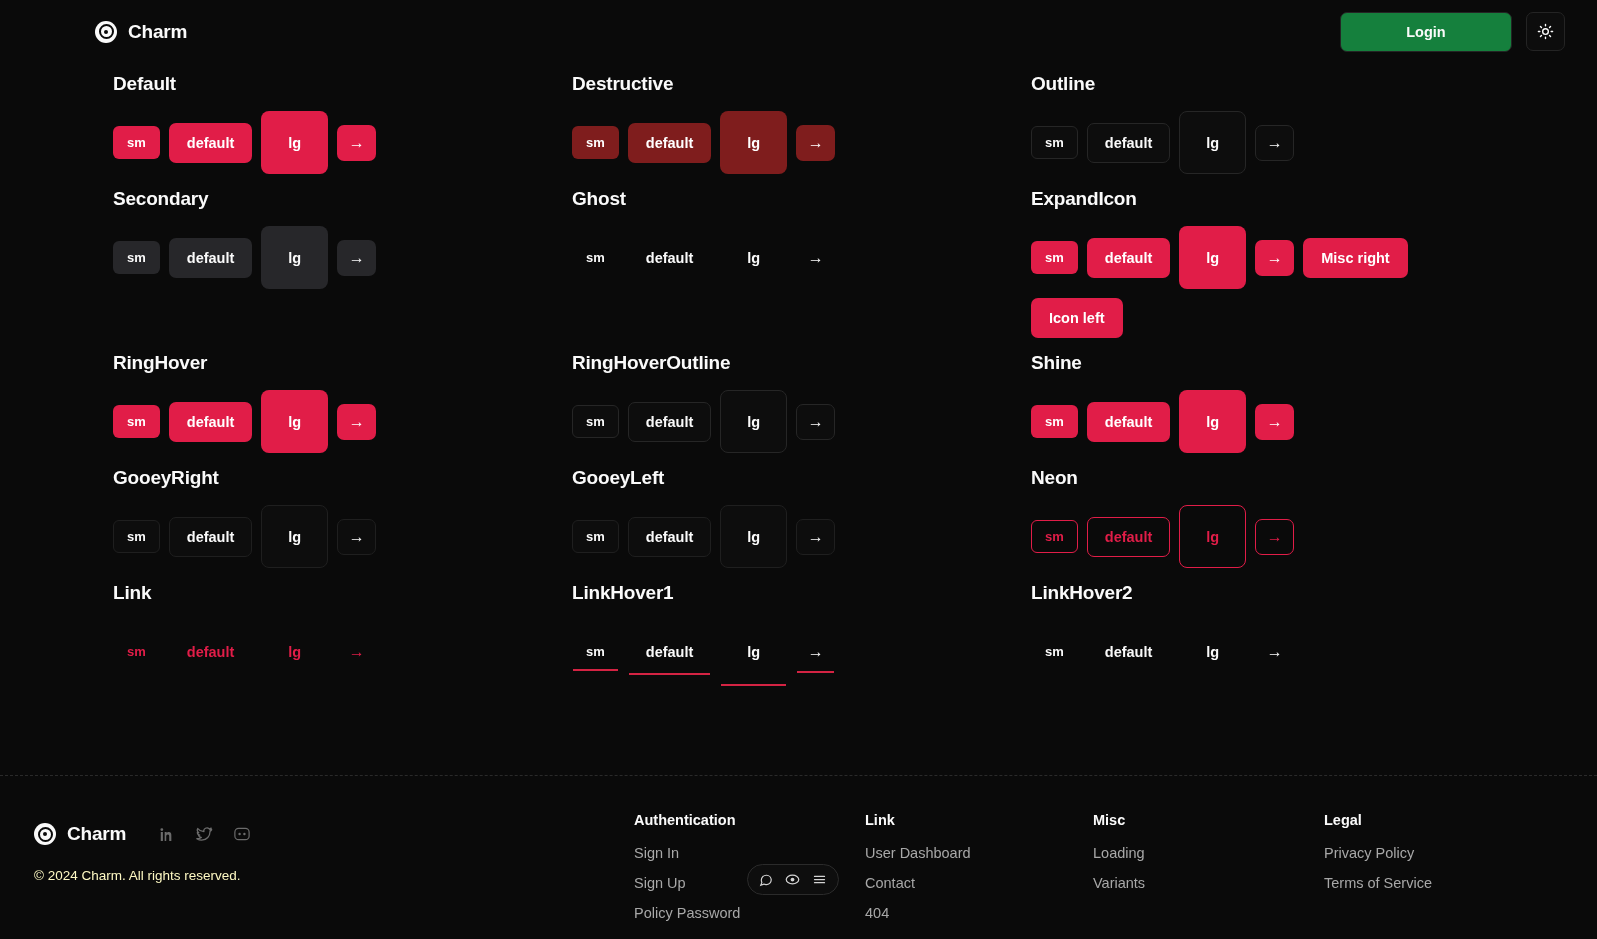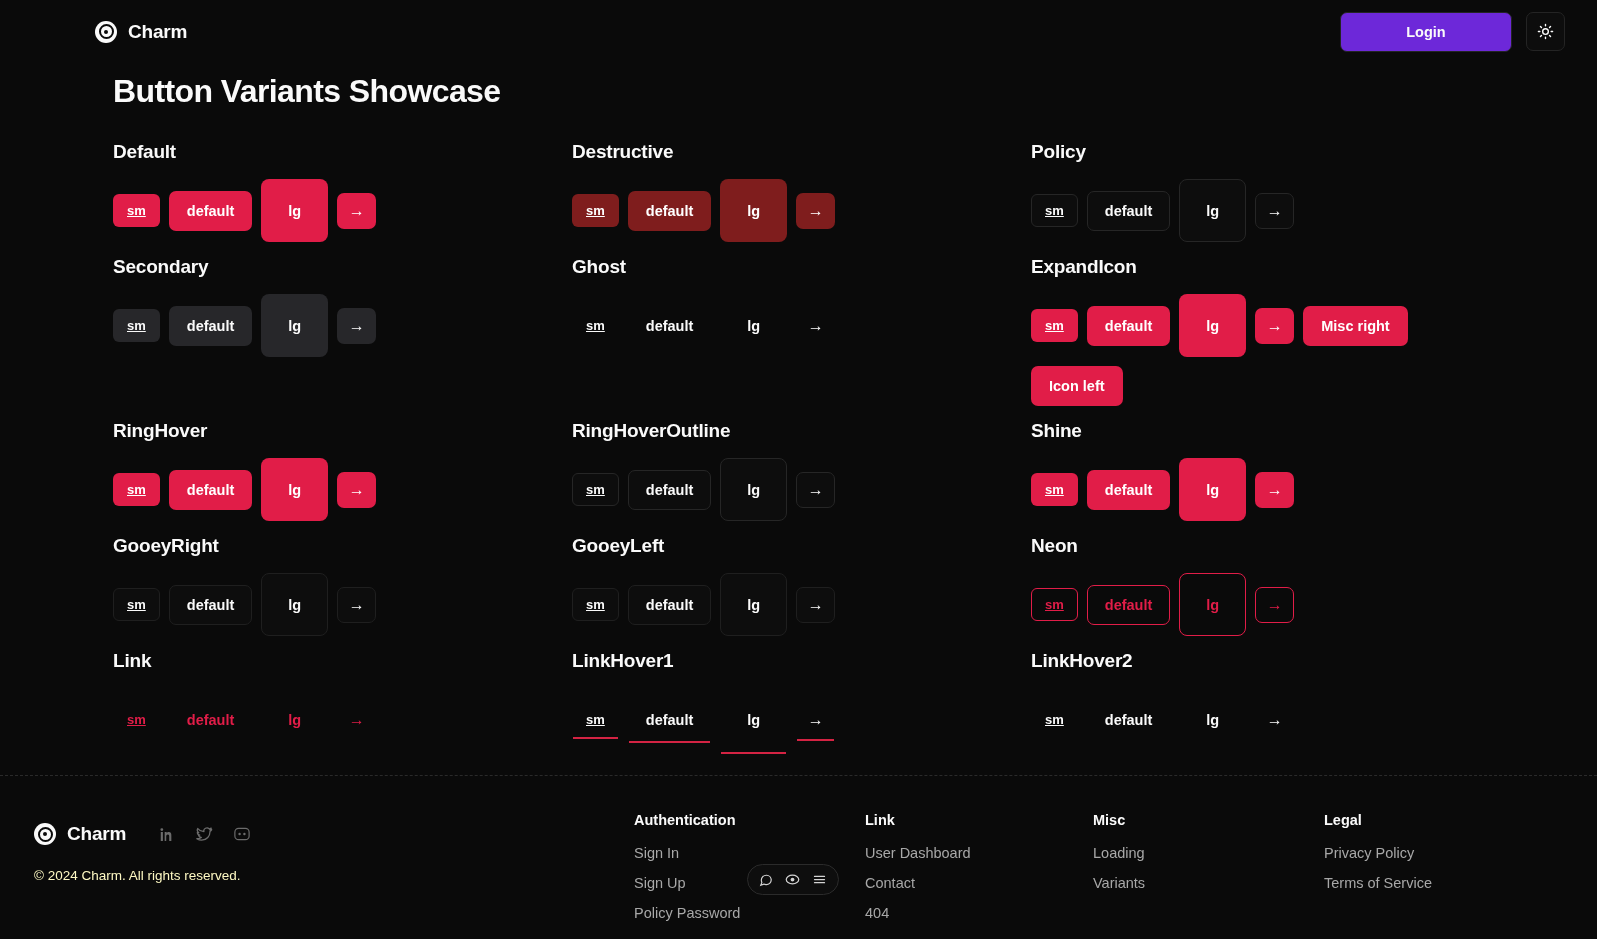--- a/index.html
+++ b/index.html
@@ -30,21 +30,21 @@
   }
   .brand-mark::after {
     content: ""; position: absolute; width: 4px; height: 4px;
     border-radius: 50%; background: #0a0a0a;
   }
   .brand-name { font-size: 19px; font-weight: 700; letter-spacing: -.2px; }
   .header-right { margin-left: auto; display: flex; align-items: center; gap: 14px; }
   .login-btn {
     width: 172px; height: 40px;
     border: 1px solid #242424; border-radius: 7px;
-    background: #6d28d9; color: #fafafa;
+    background: #15803d; color: #fafafa;
     font-size: 14.5px; font-weight: 600;
     font-family: inherit; cursor: pointer;
   }
   .theme-btn {
     width: 39px; height: 39px;
     border: 1px solid #242424; border-radius: 7px;
     background: #0d0d0d; color: #fafafa;
     display: flex; align-items: center; justify-content: center;
     cursor: pointer;
   }
@@ -69,21 +69,21 @@
   .btn-row { display: flex; flex-wrap: wrap; align-items: center; gap: 9px; }
 
   
   .btn {
     display: inline-flex; align-items: center; justify-content: center;
     font-family: inherit; font-weight: 600;
     border: 1px solid transparent; border-radius: 7px;
     cursor: pointer; white-space: nowrap;
     background: transparent; color: #fafafa;
   }
-  .sz-sm   { height: 33px; padding: 0 13px; font-size: 13px; border-radius: 6px; text-decoration: underline; }
+  .sz-sm   { height: 33px; padding: 0 13px; font-size: 13px; border-radius: 6px; }
   .sz-def  { height: 40px; padding: 0 17px; font-size: 14.5px; }
   .sz-lg   { height: 63px; padding: 0 26px; font-size: 14.5px; border-radius: 8px; }
   .sz-icon { height: 36px; width: 39px; padding: 0; font-size: 15px; }
   .sz-wide { height: 40px; padding: 0 17px; font-size: 14.5px; }
 
   
   .v-default     { background: #e11d48; color: #fff; }
   .v-destructive { background: #7f1d1d; color: #fff; }
   .v-outline     { background: #0d0d0d; border-color: #262626; color: #fafafa; }
   .v-secondary   { background: #27272a; color: #fafafa; }
@@ -159,42 +159,41 @@
       <button class="theme-btn">
         <svg width="17" height="17" viewBox="0 0 24 24" fill="none" stroke="currentColor" stroke-width="2" stroke-linecap="round">
           <circle cx="12" cy="12" r="4"></circle>
           <path d="M12 2v2M12 20v2M4.9 4.9l1.4 1.4M17.7 17.7l1.4 1.4M2 12h2M20 12h2M4.9 19.1l1.4-1.4M17.7 6.3l1.4-1.4"></path>
         </svg>
       </button>
     </div>
   </div>
 
   <div class="main">
-    <h1 class="page-title">Button Variants Showcase</h1>
     <div class="grid" id="variant-grid">
         <div class="group">
           <div class="group-title">Default</div>
           <div class="btn-row">
             <button class="btn sz-sm v-default">sm</button>
             <button class="btn sz-def v-default">default</button>
             <button class="btn sz-lg v-default">lg</button>
             <button class="btn sz-icon v-default arrow">→</button>
           </div>
         </div>
         <div class="group">
           <div class="group-title">Destructive</div>
           <div class="btn-row">
             <button class="btn sz-sm v-destructive">sm</button>
             <button class="btn sz-def v-destructive">default</button>
             <button class="btn sz-lg v-destructive">lg</button>
             <button class="btn sz-icon v-destructive arrow">→</button>
           </div>
         </div>
         <div class="group">
-          <div class="group-title">Policy</div>
+          <div class="group-title">Outline</div>
           <div class="btn-row">
             <button class="btn sz-sm v-outline">sm</button>
             <button class="btn sz-def v-outline">default</button>
             <button class="btn sz-lg v-outline">lg</button>
             <button class="btn sz-icon v-outline arrow">→</button>
           </div>
         </div>
         <div class="group">
           <div class="group-title">Secondary</div>
           <div class="btn-row">

